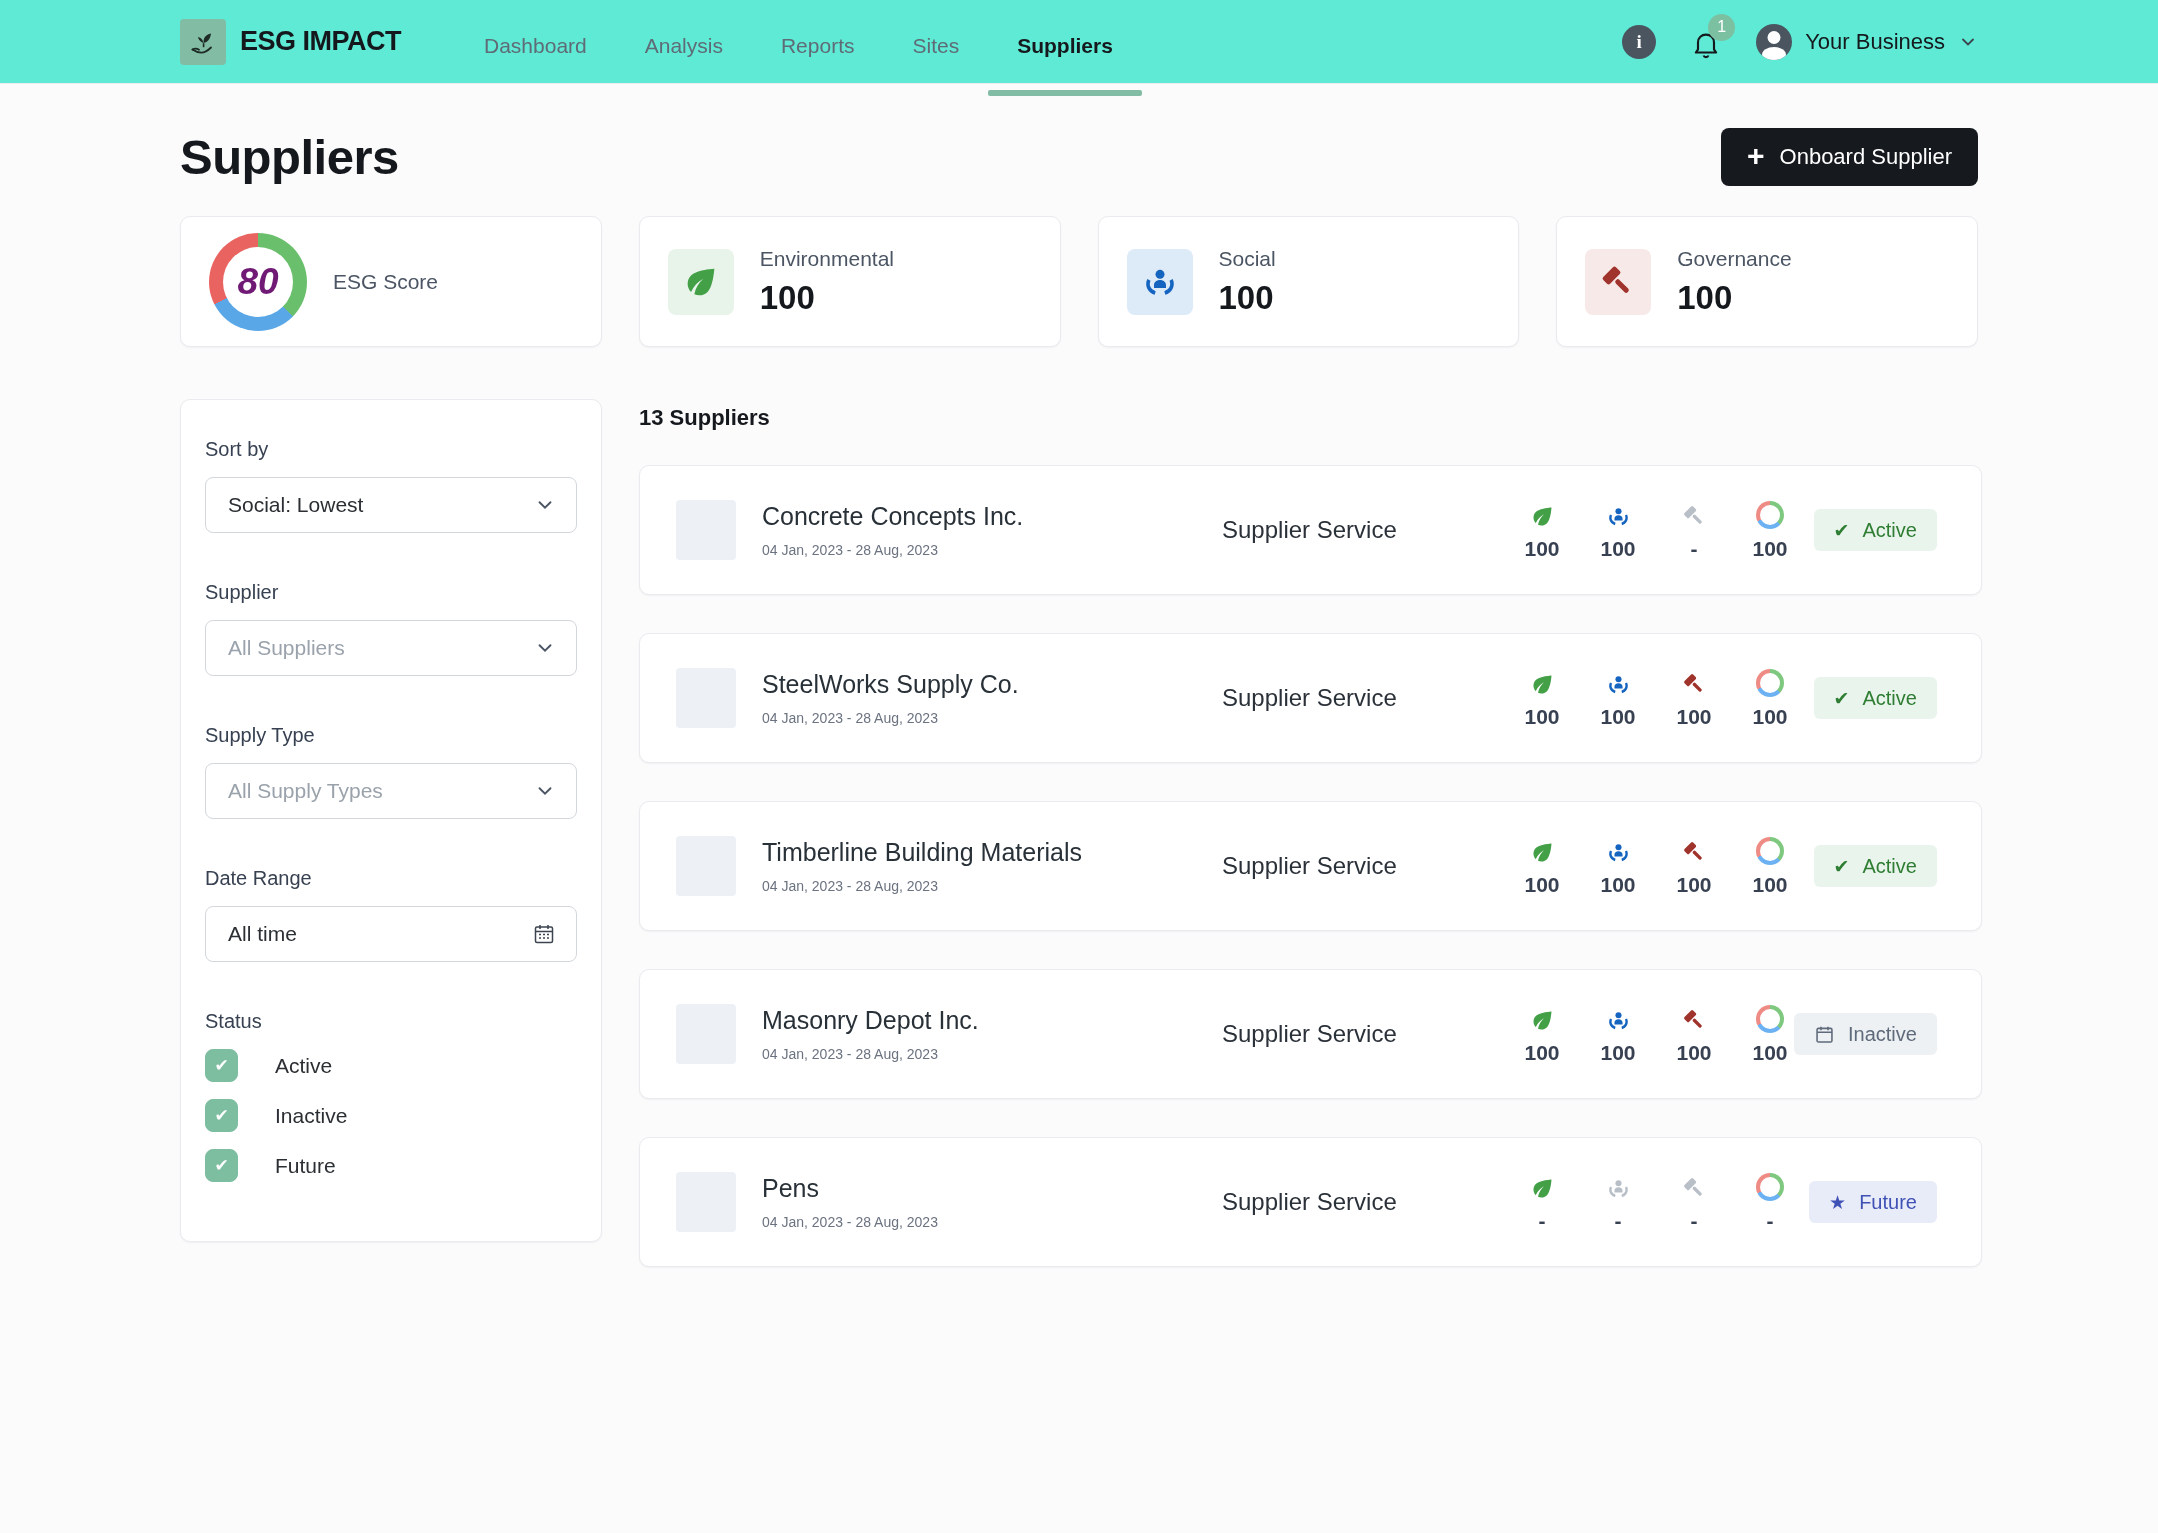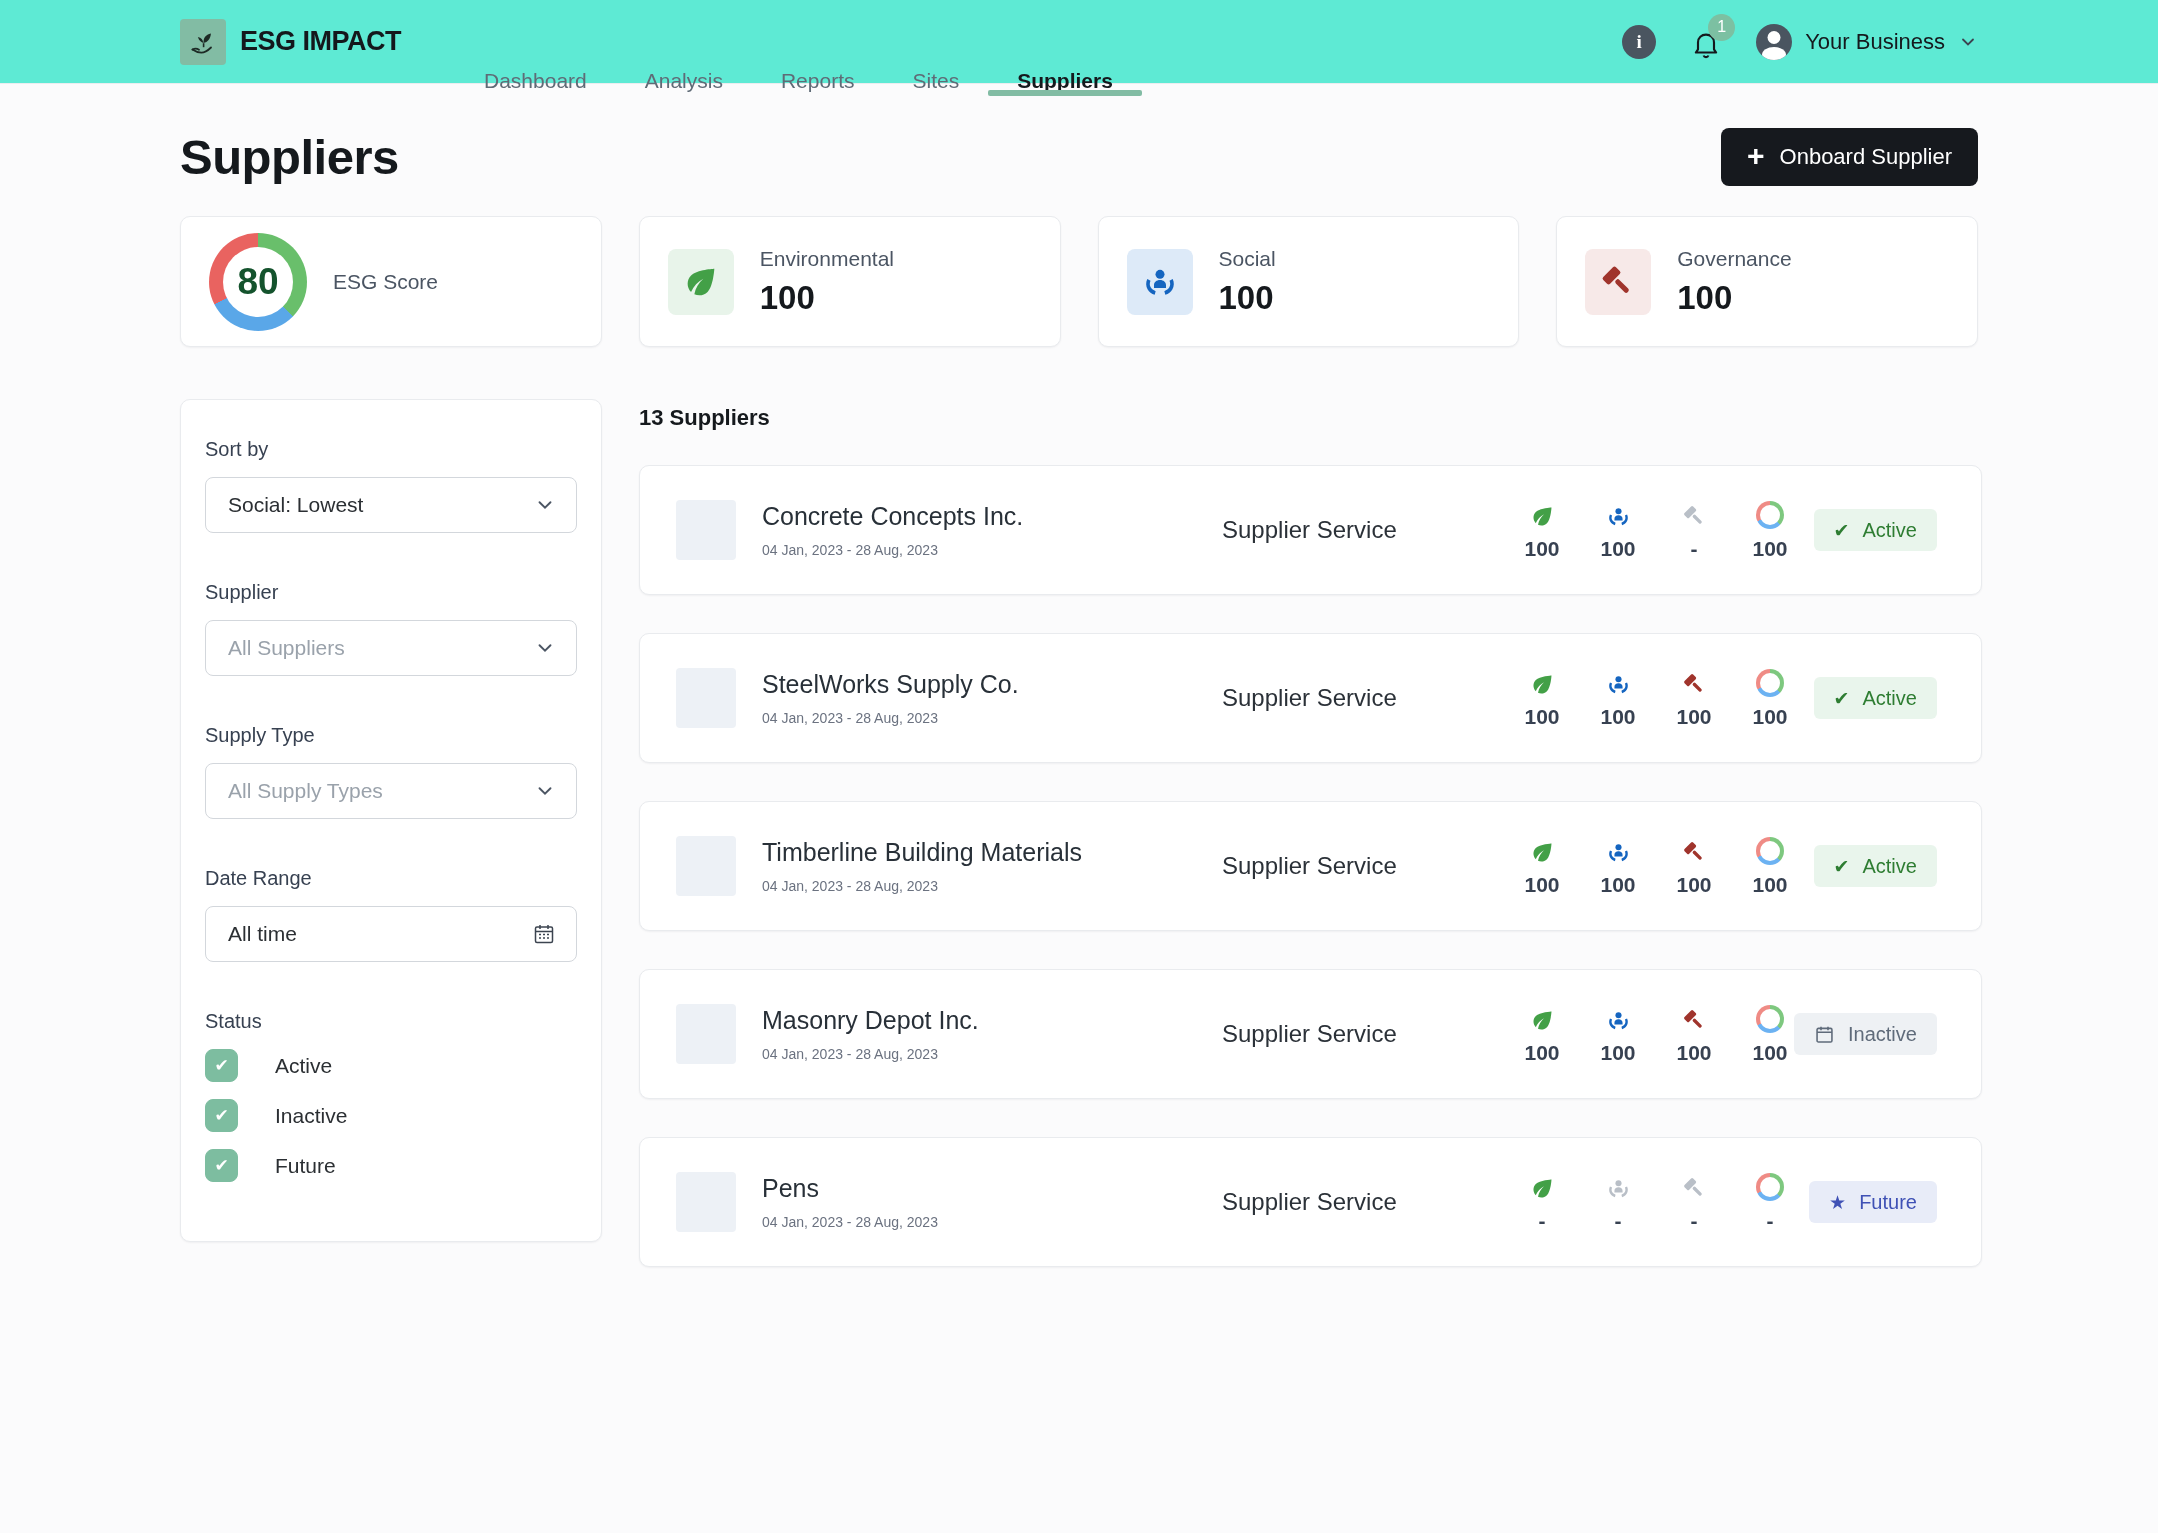--- a/index.html
+++ b/index.html
@@ -13,21 +13,21 @@
     font-family:"Liberation Sans", sans-serif; color:#1f2937;
   }
   
   .navbar{height:84px; background:#5eead4; border-bottom:1px solid #ebedf0;
     display:flex; align-items:center; padding:0 180px;}
   .logo{display:flex; align-items:center; gap:14px;}
   .logo-mark{width:46px; height:46px; border-radius:4px; background:var(--accent-green);
     display:flex; align-items:center; justify-content:center;}
   .logo-text{font-size:27px; font-weight:800; letter-spacing:-0.5px; color:#14181c;}
   .main-nav{display:flex; margin-left:54px; height:84px;}
-  .nav-item{display:flex; align-items:flex-end; height:93px; padding:0 29px;
+  .nav-item{display:flex; align-items:center; height:93px; padding:0 29px;
     font-size:21px; color:#5f6b76; cursor:pointer; position:relative;}
   .nav-item.active{color:#15191d; font-weight:700;}
   .nav-item.active::after{content:""; position:absolute; left:0; right:0; bottom:-3px;
     height:6px; background:var(--accent-green); border-radius:2px;}
   .nav-right{margin-left:auto; display:flex; align-items:center; gap:34px;}
   .info-btn{width:34px; height:34px; border-radius:50%; background:#4a5560; color:#fff;
     display:flex; align-items:center; justify-content:center; font-size:19px; font-weight:700;
     font-family:"Liberation Serif", serif; cursor:pointer;}
   .bell-wrap{position:relative; cursor:pointer; margin-top:4px;}
   .bell-badge{position:absolute; top:-14px; right:-13px; min-width:27px; height:27px;
@@ -49,21 +49,21 @@
   .plus-glyph{font-size:30px; font-weight:700; line-height:1; margin-top:-3px;}
   
   .stats{padding:0 180px; margin-top:30px; display:grid; grid-template-columns:repeat(4,1fr); gap:37px;}
   .card{background:#fff; border:1px solid #e9ebee; border-radius:10px;
     box-shadow:0 1px 2px rgba(16,24,40,.05); }
   .stat-card{height:131px; display:flex; align-items:center; padding:0 28px; gap:26px;}
   .ring{width:98px; height:98px; border-radius:50%;
     background:conic-gradient(var(--ring-green) 0deg 135deg, var(--ring-blue) 135deg 243deg, var(--ring-red) 243deg 360deg);
     display:flex; align-items:center; justify-content:center; flex:none;}
   .ring-inner{width:70px; height:70px; border-radius:50%; background:#fff;
-    display:flex; align-items:center; justify-content:center; font-size:37px; font-weight:700; color:#14532d;}
+    display:flex; align-items:center; justify-content:center; font-size:37px; font-weight:700; color:#701a75;font-style:italic;}
   .stat-label{font-size:21px; color:#4b5563;}
   .stat-value{font-size:33px; font-weight:700; color:#15191d; margin-top:8px;}
   .tile{width:66px; height:66px; border-radius:8px; display:flex; align-items:center; justify-content:center; flex:none;}
   .theme-env .tile{background:#e8f4ea; color:var(--leaf-green);}
   .theme-social .tile{background:#ddeaf8; color:var(--social-blue);}
   .theme-gov .tile{background:#f7e9e8; color:var(--governance-red);}
   
   .content{padding:0 180px; margin-top:52px; display:flex; gap:37px; align-items:flex-start;}
   .sidebar{width:422px; flex:none;}
   .filter-heading{font-size:31px; font-weight:800; color:#15191d; margin-bottom:28px; letter-spacing:-0.3px;}

